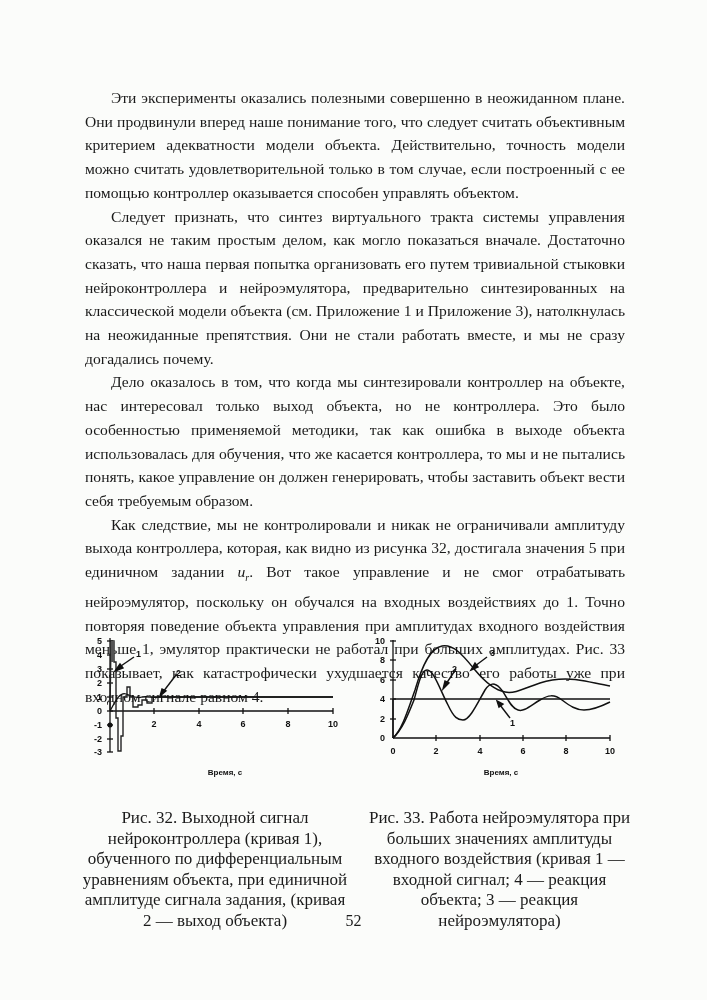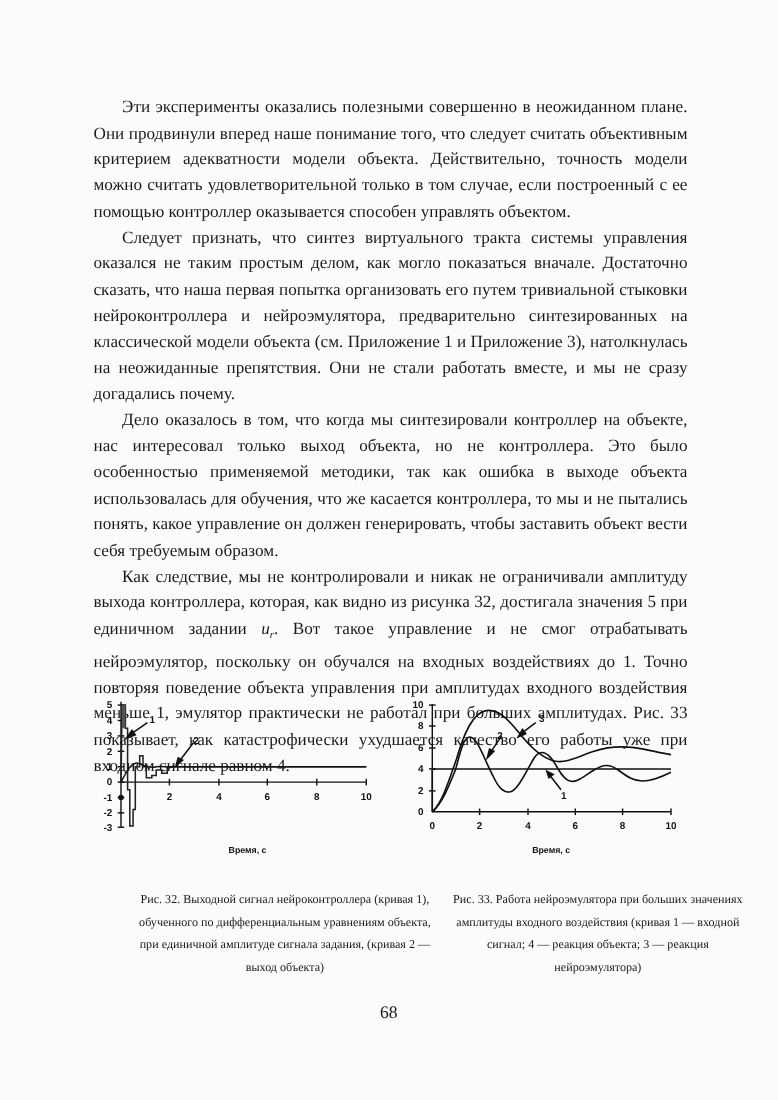--- a/index.html
+++ b/index.html
@@ -2,21 +2,21 @@
 <html><head>
 <meta charset="utf-8">
 <style>
   html, body { margin:0; padding:0; }
   body { width:707px; height:1000px; background:#fbfcfa; position:relative; overflow:hidden;
          font-family:"Liberation Serif", serif; color:#1a1a1a; }
   .text-block { position:absolute; left:85px; top:86px; width:540px; font-size:15.6px; line-height:23.7px; text-align:justify; }
   .text-block p { margin:0; text-indent:26px; }
   .chart { position:absolute; }
   .chart svg { display:block; }
-  .caption { position:absolute; font-size:11px; line-height:20.5px; text-align:center;margin-left:44px; }
+  .caption { position:absolute; font-size:17px; line-height:20.5px; text-align:center; }
   .page-number { position:absolute; left:0; width:707px; top:912px; text-align:center; font-size:16px; }
   svg text { font-family:"Liberation Sans", sans-serif; font-weight:bold; font-size:9px; fill:#111; }
 </style>
 </head>
 <body>
 
 <div class="text-block">
   <p>Эти эксперименты оказались полезными совершенно в неожиданном плане. Они продвинули вперед наше понимание того, что следует считать объективным критерием адекватности модели объекта. Действительно, точность модели можно считать удовлетворительной только в том случае, если построенный с ее помощью контроллер оказывается способен управлять объектом.</p>
   <p>Следует признать, что синтез виртуального тракта системы управления оказался не таким простым делом, как могло показаться вначале. Достаточно сказать, что наша первая попытка организовать его путем тривиальной стыковки нейроконтроллера и нейроэмулятора, предварительно синтезированных на классической модели объекта (см. Приложение 1 и Приложение 3), натолкнулась на неожиданные препятствия. Они не стали работать вместе, и мы не сразу догадались почему.</p>
   <p>Дело оказалось в том, что когда мы синтезировали контроллер на объекте, нас интересовал только выход объекта, но не контроллера. Это было особенностью применяемой методики, так как ошибка в выходе объекта использовалась для обучения, что же касается контроллера, то мы и не пытались понять, какое управление он должен генерировать, чтобы заставить объект вести себя требуемым образом.</p>
@@ -136,13 +136,13 @@
         <text x="206" y="124">8</text>
         <text x="250" y="124">10</text>
     </g>
     <text x="141" y="145" text-anchor="middle" style="font-size:8px">Время, с</text>
   </svg>
 </div>
 
 <div class="caption" style="left:80px;top:808px;width:270px;">Рис. 32. Выходной сигнал нейроконтроллера (кривая 1), обученного по дифференциальным уравнениям объекта, при единичной амплитуде сигнала задания, (кривая 2 — выход объекта)</div>
 <div class="caption" style="left:362px;top:808px;width:275px;">Рис. 33. Работа нейроэмулятора при больших значениях амплитуды входного воздействия (кривая 1 — входной сигнал; 4 — реакция объекта; 3 — реакция нейроэмулятора)</div>
 
-<div class="page-number">68</div>
+<div class="page-number">52</div>
 
 </body></html>

